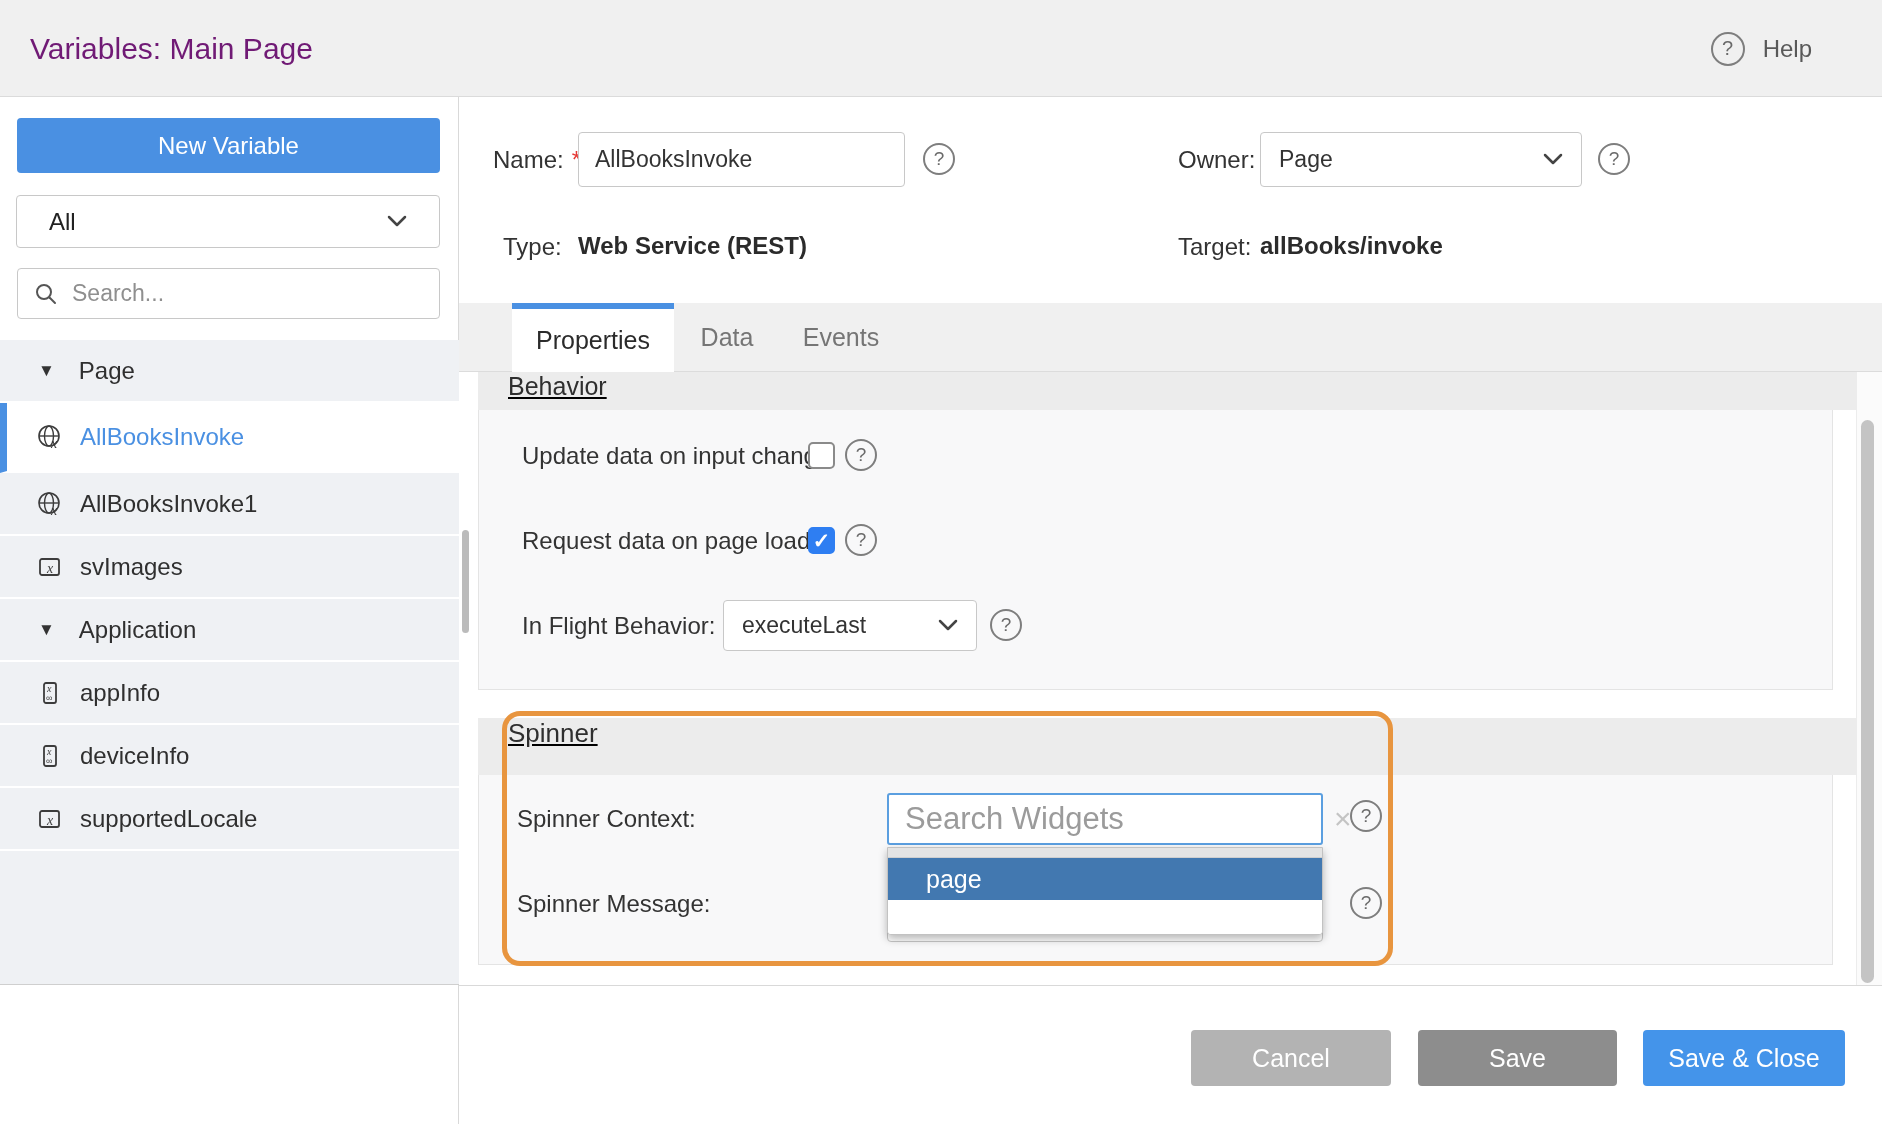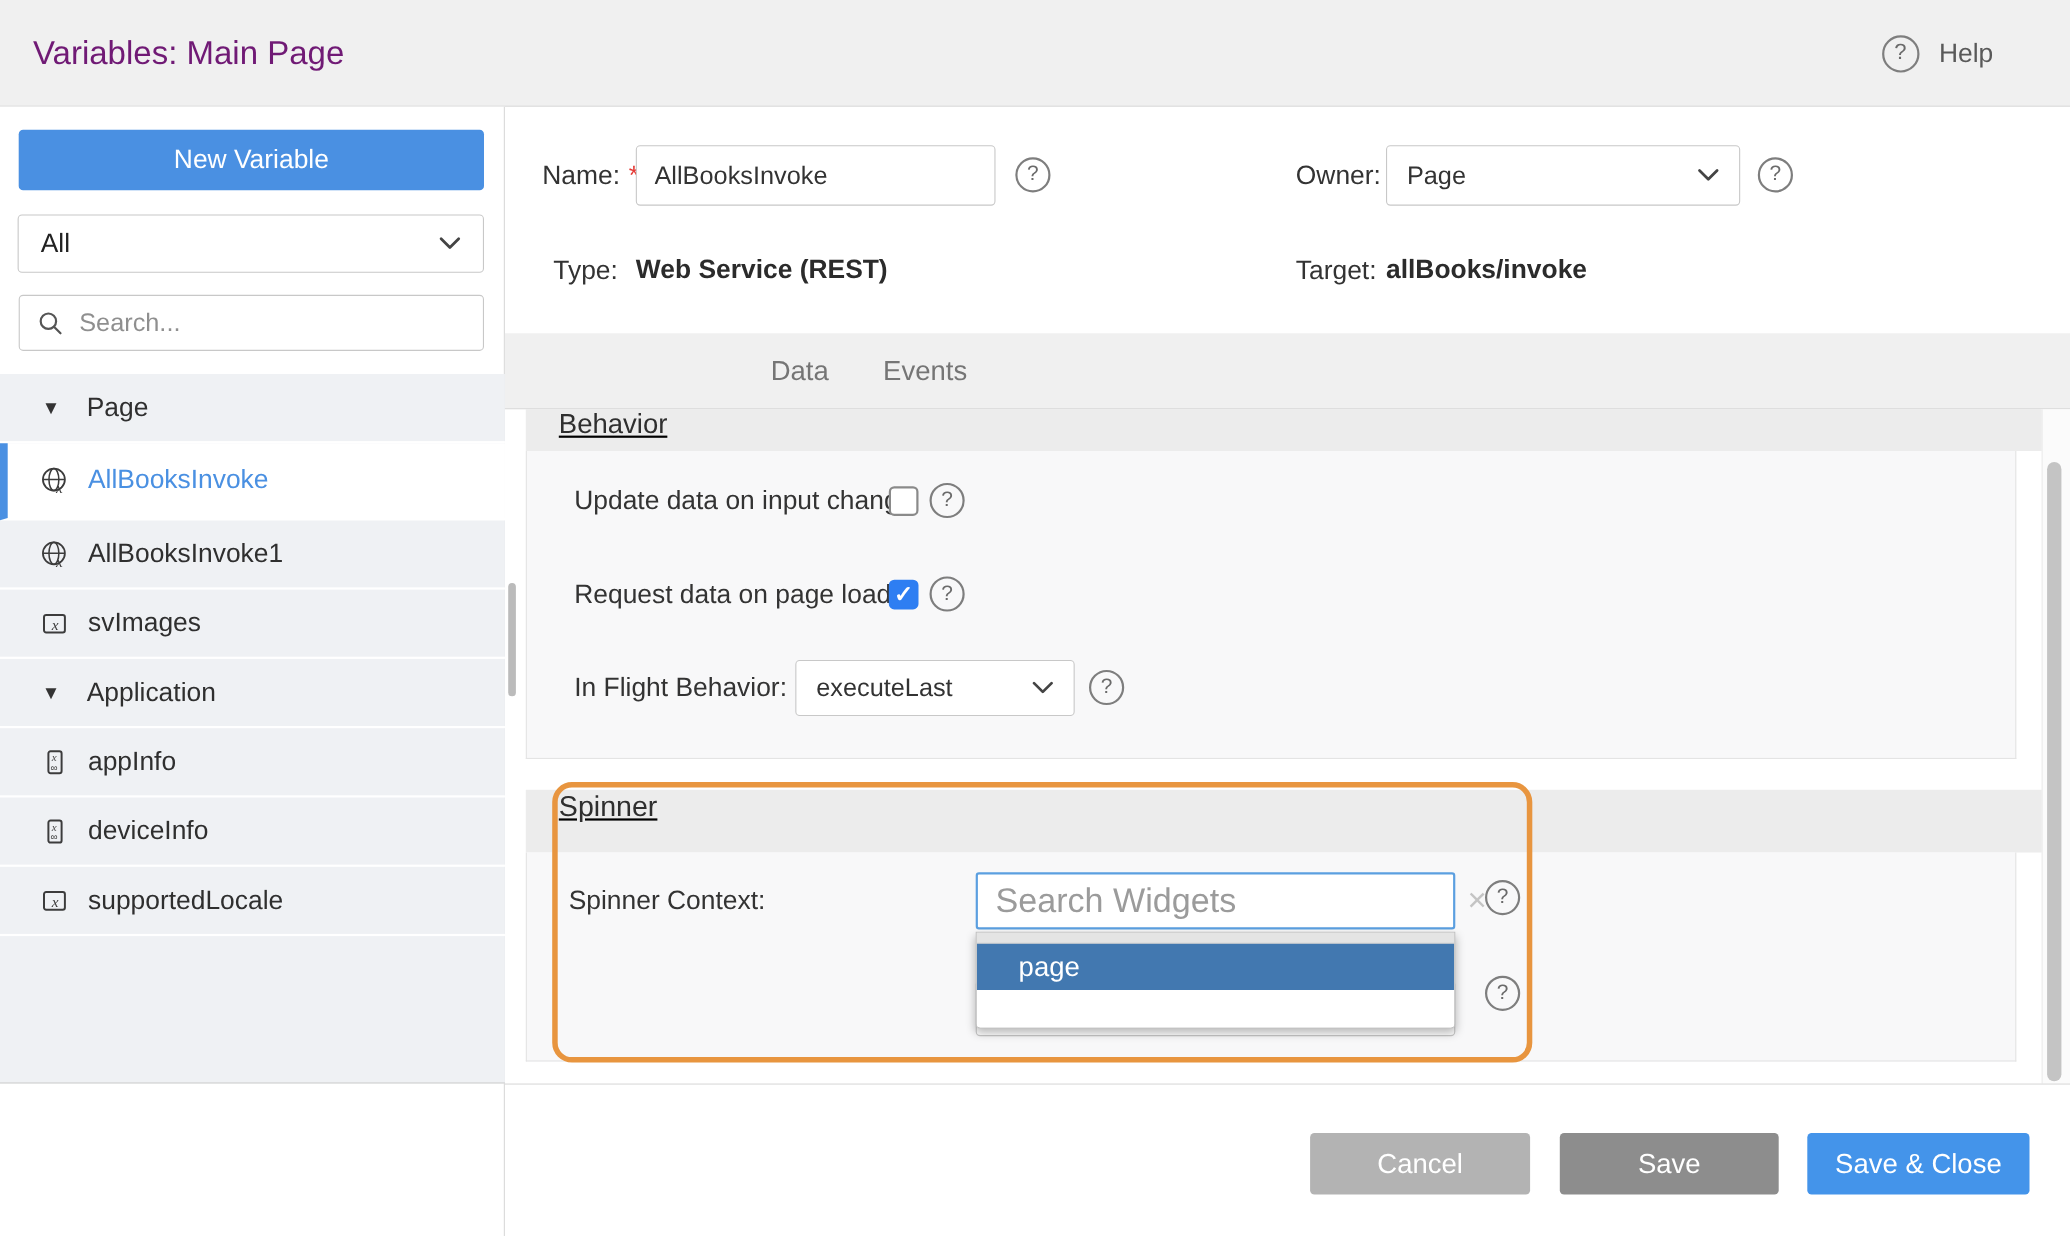--- a/index.html
+++ b/index.html
@@ -15,21 +15,21 @@
 
   
   .q-icon { width:32px; height:32px; border:2px solid #7e7e7e; border-radius:50%; color:#6a6a6a;
             display:flex; align-items:center; justify-content:center; font-size:19px; background:transparent; }
 
   
   .sidebar { left:0; top:97px; width:459px; height:1027px; background:#fff; border-right:1px solid #d9d9d9; }
   .new-var-btn { left:17px; top:118px; width:423px; height:55px; background:#4a90e2; border-radius:4px;
                  color:#fff; font-size:24px; display:flex; align-items:center; justify-content:center; cursor:pointer; }
   .all-select { left:16px; top:195px; width:424px; height:53px; background:#fff; border:1px solid #c8c8c8; border-radius:4px;
-                display:flex; align-items:center; padding:0 20px; font-size:24px; color:#222; cursor:pointer; }
+                display:flex; align-items:center; padding:0 32px; font-size:24px; color:#222; cursor:pointer; }
   .all-select .chev { margin-left:auto; }
   .search-box { left:17px; top:268px; width:423px; height:51px; background:#fff; border:1px solid #c8c8c8; border-radius:4px;
                 display:flex; align-items:center; padding:0 16px; gap:14px; }
   .search-box input { border:none; outline:none; flex:1; font-size:23px; color:#333; font-family:inherit; background:transparent; }
   .search-box input::placeholder { color:#8f8f8f; }
 
   .tree { left:0; top:340px; width:459px; height:645px; background:#eff1f4; border-bottom:1px solid #cfcfcf; }
   .tree-row { height:63px; border-bottom:2px solid #fff; display:flex; align-items:center; font-size:24px; color:#2f2f2f; cursor:pointer; }
   .tree-row .tri { margin-left:38px; font-size:17px; color:#333; }
   .tree-row.group .lbl { margin-left:24px; }
@@ -221,20 +221,21 @@
     </span>
   </div>
   <div class="abs q-icon" style="left:1598px; top:143px;">?</div>
 
   <div class="abs fld-label" style="left:503px; top:233px;">Type:</div>
   <div class="abs bold-val" style="left:578px; top:232px;">Web Service (REST)</div>
   <div class="abs fld-label" style="left:1178px; top:233px;">Target:</div>
   <div class="abs bold-val" style="left:1260px; top:232px;">allBooks/invoke</div>
 
   <div class="abs tabstrip">
+    <div class="tab active" style="left:53px; width:162px;">Properties</div>
     <div class="tab" style="left:215px; width:106px;">Data</div>
     <div class="tab" style="left:321px; width:122px;">Events</div>
   </div>
 
   <div class="abs sec-bar" style="top:372px; height:38px;">
     <span class="sec-title">Behavior</span>
     <span class="q-icon sec-q" style="top:2px;">?</span>
   </div>
   <div class="abs sec-body" style="top:410px; height:280px;"></div>
 
@@ -263,20 +264,21 @@
   </div>
   <div class="abs sec-body" style="top:775px; height:190px;"></div>
 
   <div class="abs fld-label" style="left:517px; top:793px; height:52px;">Spinner Context:</div>
   <div class="abs ctx-input">
     <input type="text" placeholder="Search Widgets" style="">
     <span class="clear-x">×</span>
   </div>
   <div class="abs q-icon" style="left:1350px; top:800px; z-index:20;">?</div>
 
+  <div class="abs fld-label" style="left:517px; top:878px; height:51px;">Spinner Message:</div>
   <input class="abs msg-input txt-input" type="text" value="" style="">
   <div class="abs q-icon" style="left:1350px; top:887px; z-index:20;">?</div>
 
   <div class="abs dropdown">
     <div class="dd-sliver"></div>
     <div class="dd-item">page</div>
     <div class="dd-empty"></div>
   </div>
 
   <div class="abs orange-box"></div>

